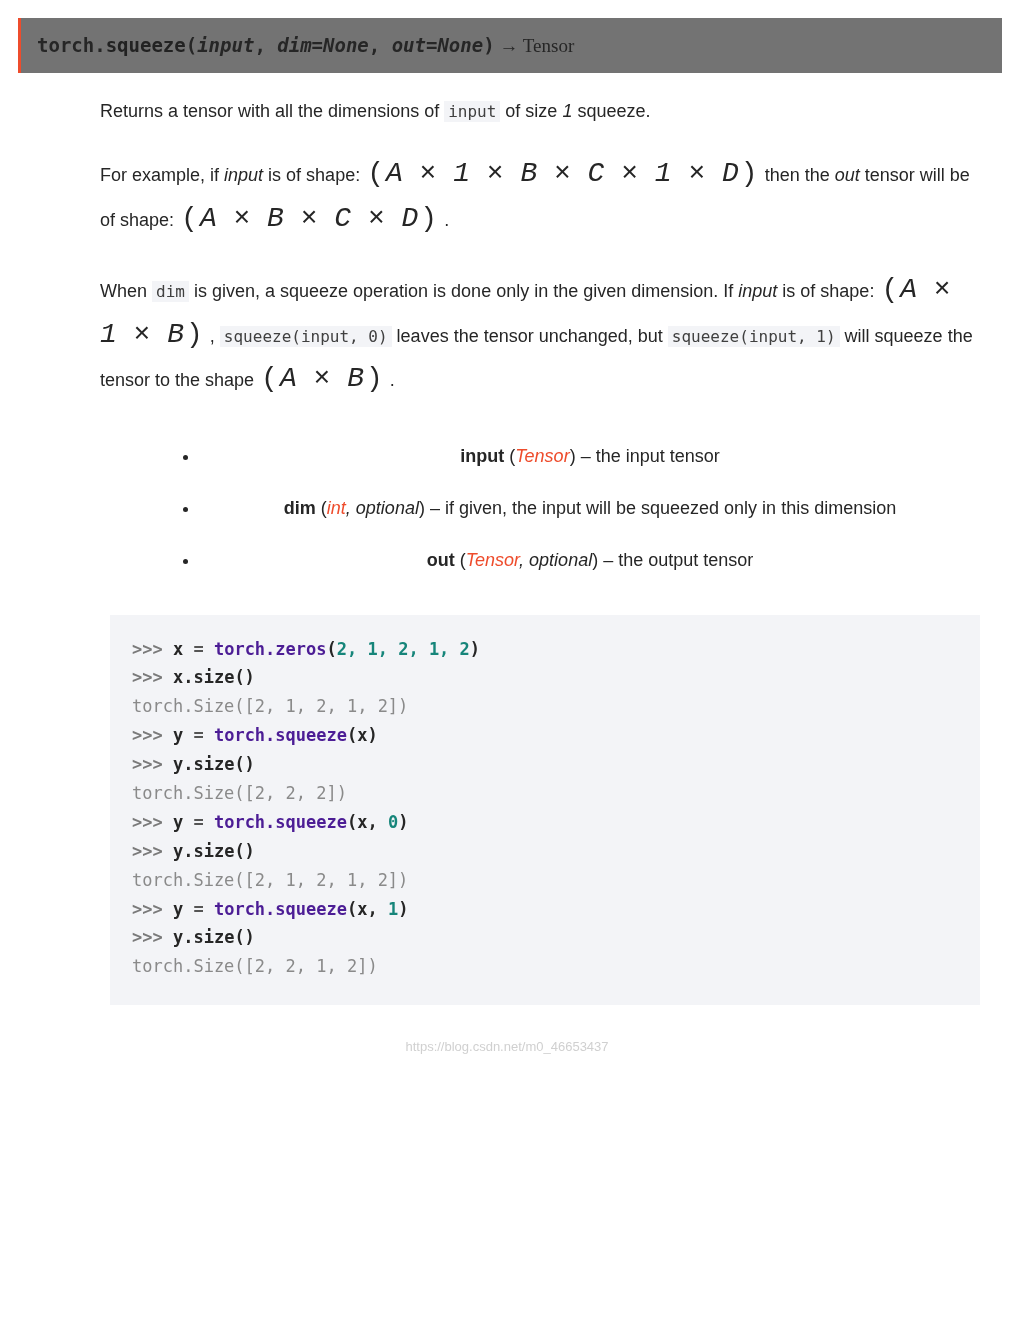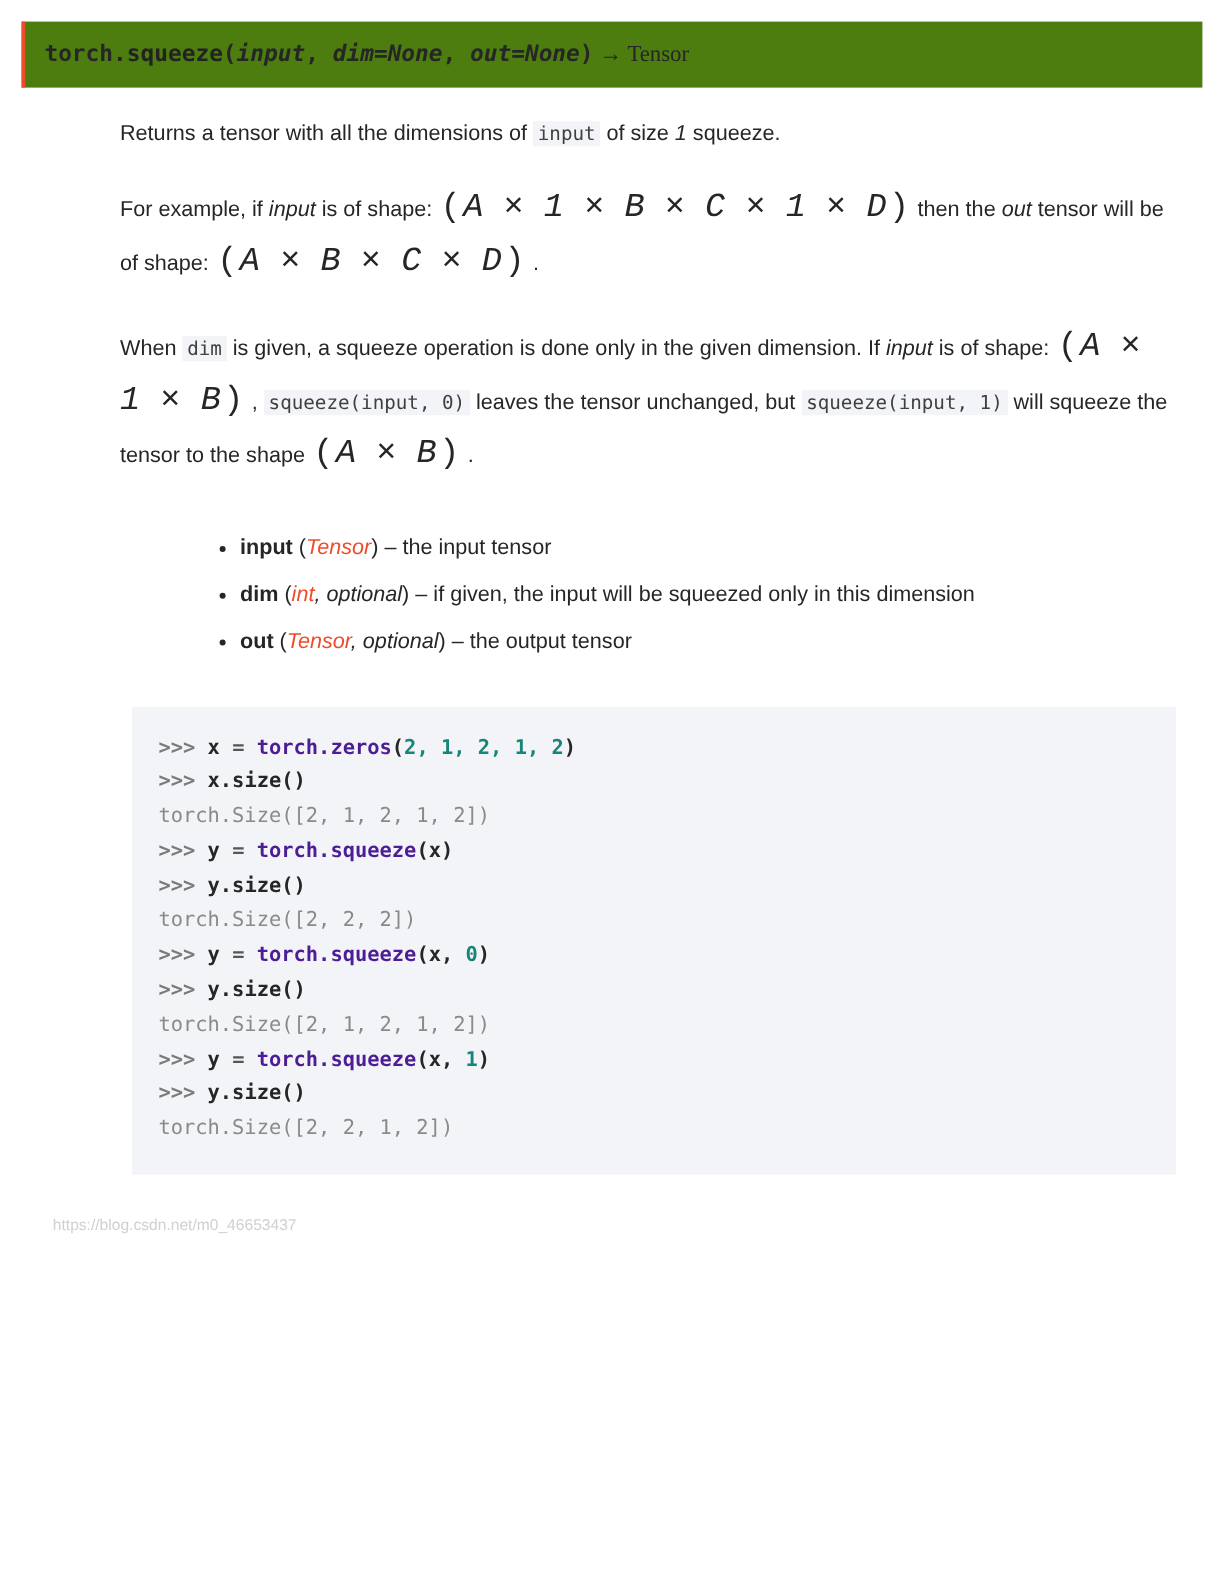--- a/index.html
+++ b/index.html
@@ -7,21 +7,21 @@
     margin: 0;
     padding: 0;
     font-family: -apple-system, BlinkMacSystemFont, "Segoe UI", Helvetica, Arial, sans-serif;
     font-size: 18px;
     line-height: 1.6;
     color: #262626;
     background: #fff;
     width: 1020px;
   }
   .sig-block {
-    background: #4d7c0f;
+    background: #737373;
     border-left: 3px solid #ee4c2c;
     padding: 12px 16px;
     margin: 18px 18px 24px 18px;
     font-size: 19px;
   }
   .sig-block .cls { font-family: Consolas, Monaco, monospace; font-weight: 700; }
   .sig-block .fn { font-family: Consolas, Monaco, monospace; font-weight: 700; color: #222; }
   .sig-block .paren { font-family: Consolas, Monaco, monospace; font-weight: 700; }
   .sig-block .arg { font-family: Consolas, Monaco, monospace; font-style: italic; font-weight: 600; }
   .sig-block .arrow { font-family: Georgia, serif; }
@@ -61,21 +61,21 @@
   .params-heading {
     border-left: 3px solid #ee4c2c;
     padding: 14px 16px;
     margin: 0 0 20px 0;
     font-size: 18px;
   }
   ul.params-list {
     margin: 0 0 40px 80px;
     padding-left: 20px;
   }
-  ul.params-list li { margin: 10px 0; }
+  ul.params-list li { margin: 23px 0; text-align: center; }
   .pname { font-weight: 700; }
   .ptype-link { color: #ee4c2c; font-style: italic; }
   .ptype-opt { font-style: italic; }
   .example-label { margin: 30px 0 20px 0; }
   .codeblock {
     background: #f3f4f7;
     padding: 20px 22px 24px 22px;
     font-family: Consolas, Monaco, monospace;
     font-size: 17px;
     line-height: 1.7;
@@ -83,26 +83,25 @@
     margin: 0 0 0 10px;
   }
   .codeblock .pr { color: #7a7a7a; font-weight: 700; }
   .codeblock .st { color: #262626; font-weight: 700; }
   .codeblock .nf { color: #4c1d95; font-weight: 700; }
   .codeblock .nm { color: #16857a; font-weight: 700; }
   .codeblock .op { color: #555; font-weight: 700; }
   .codeblock .out { color: #8a8a8a; font-weight: 500; }
   .watermark {
     position: relative;
-    text-align: left;
+    text-align: center;
     color: #d0d0d0;
     font-size: 13px;
     padding: 4px 6px 8px 0;
     margin-top: -2px;
-    margin-left: 44px;
   }
 </style>
 </head>
 <body>
 
 <div class="sig-block">
   <span class="cls">torch.</span><span class="fn">squeeze</span><span class="paren">(</span><span class="arg">input</span><span class="paren">, </span><span class="arg">dim=None</span><span class="paren">, </span><span class="arg">out=None</span><span class="paren">)</span><span class="arrow"> → </span><span class="ret">Tensor</span>
 </div>
 
 <div class="content">

